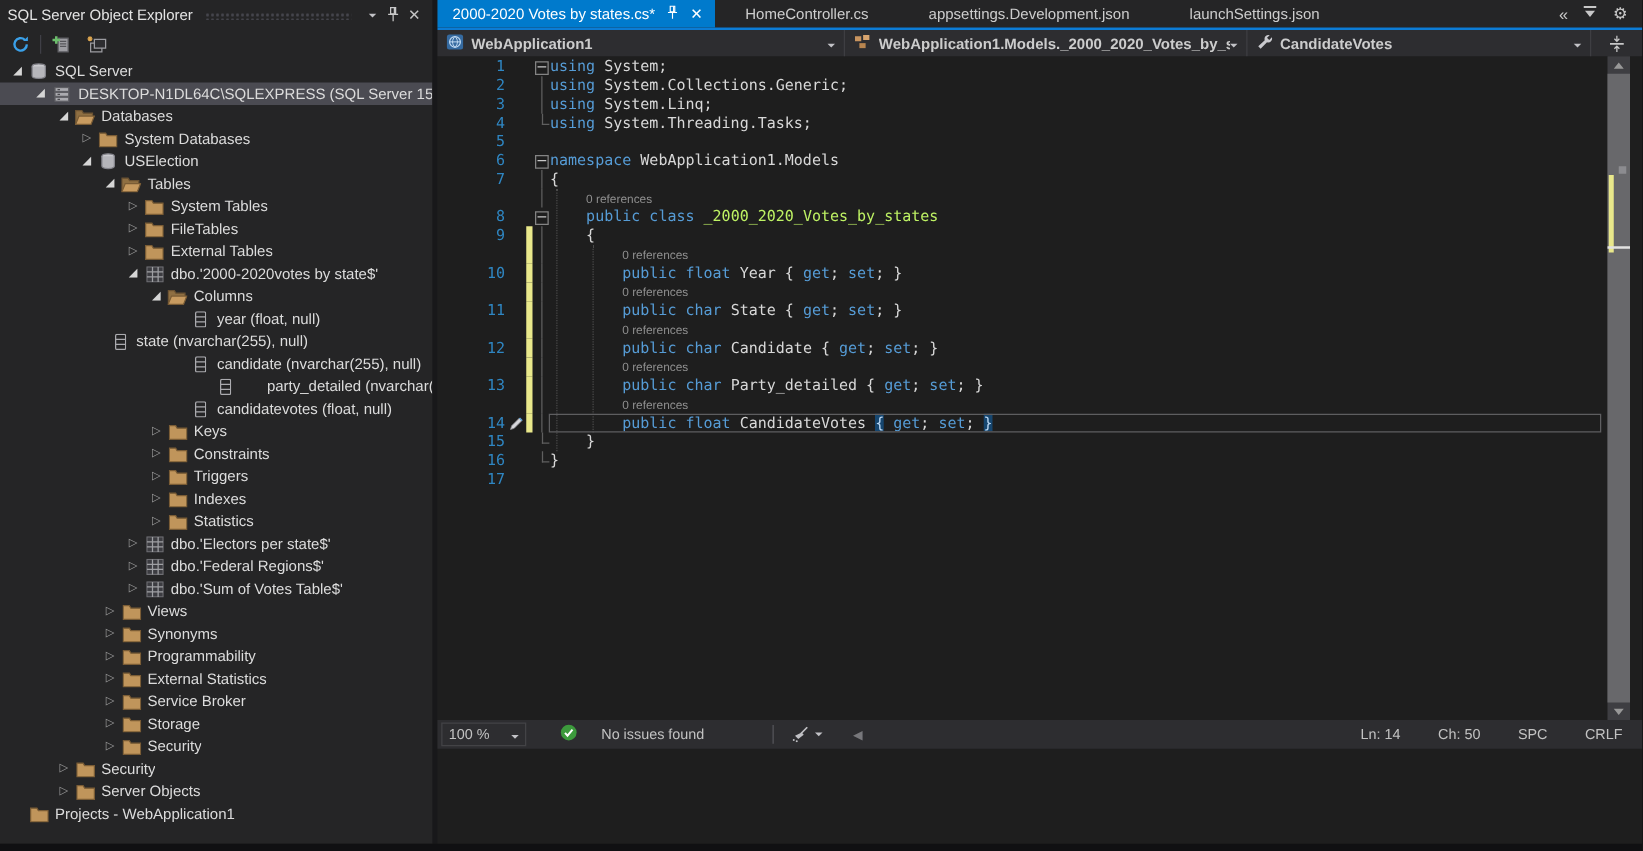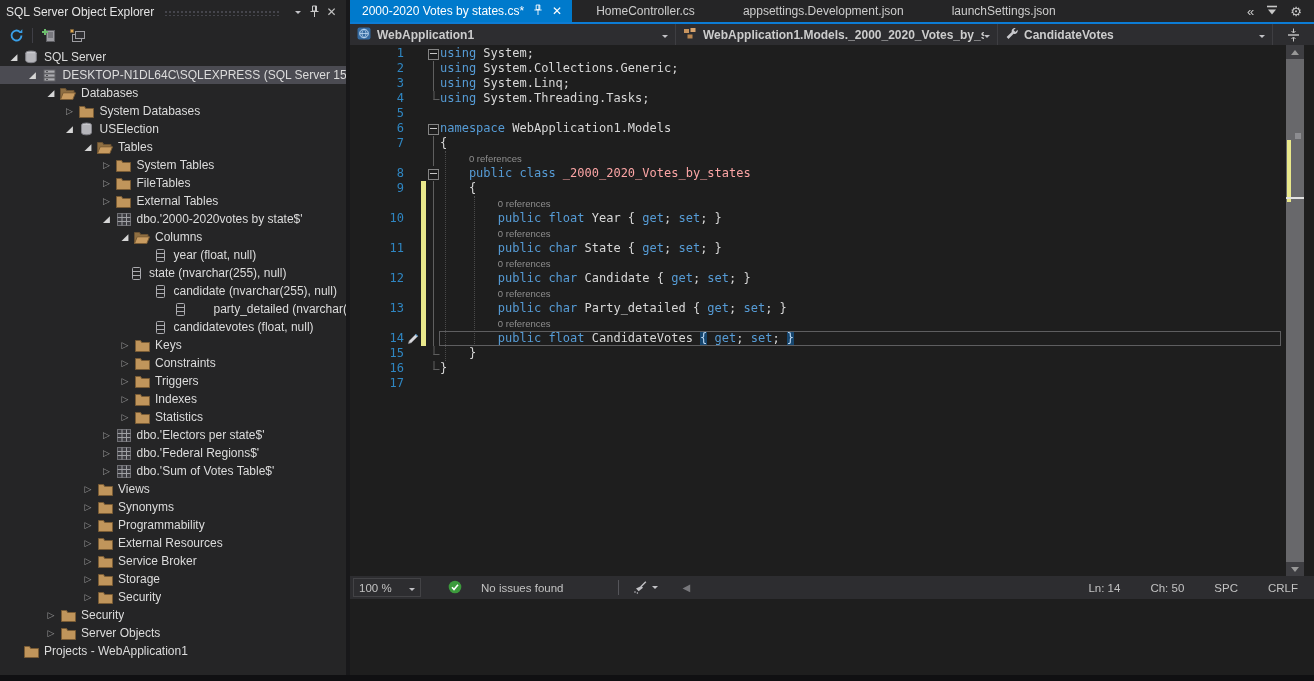--- a/index.html
+++ b/index.html
@@ -45,21 +45,21 @@
   .c-chg{width:6px;flex:none;}
   .chgbar{width:5px;height:100%;background:#E9E88B;}
   .c-fold{width:13px;flex:none;display:flex;justify-content:center;align-items:flex-start;}
   .fbox{width:9px;height:9px;margin-top:3px;border:1px solid #848484;background:#1E1E1E;position:relative;}
   .fbox::after{content:"";position:absolute;left:1px;right:1px;top:3px;height:1px;background:#C8C8C8;}
   .fline{width:1px;height:15px;background:#5F5F5F;}
   .fend{width:5px;height:8px;border-left:1px solid #5F5F5F;border-bottom:1px solid #5F5F5F;transform:translateX(2.5px);}
   .c-text{white-space:pre;}
   .tk-k{color:#569CD6;}
   .tk-p{color:#D8D8D8;}
-  .tk-t{color:#fca5a5;text-align:right;}
+  .tk-t{color:#bef264;text-align:right;}
   .tk-hb{background:#16466F;color:#BAD7F3;}
   .lens{font-family:"Liberation Sans",sans-serif;font-size:9.5px;color:#8F8F8F;}
   .curline{position:absolute;left:89px;right:33px;top:0;bottom:0;border:1px solid #5E5E60;pointer-events:none;}
   .guide{position:absolute;width:0;border-left:1px dotted #4A4A4A;}
   #guide1{left:95px;top:106px;height:210px;}
   #guide2{left:124px;top:151px;height:150px;}
 
   
   .vsb{position:absolute;top:45px;right:10px;width:18px;bottom:23px;background:#3E3E42;}
   .vsb-up,.vsb-dn{position:absolute;left:0;right:0;height:14px;display:flex;align-items:center;justify-content:center;}
@@ -241,21 +241,21 @@
         <div class="trow" style="padding-left: 135.5px;">
           <span class="texp none"></span>
           <span class="ticon">
             <svg width="9" height="13" viewBox="0 0 9 13">
               <rect x=".5" y=".5" width="8" height="12" rx="1" fill="none" stroke="#ABABAF"></rect>
               <path d="M.5 4.5h8M.5 8.5h8" stroke="#ABABAF"></path>
             </svg>
           </span>
           <span class="tlabel">year (float, null)</span>
         </div>
-        <div class="trow" style="padding-left: 111px;">
+        <div class="trow" style="padding-left: 71px;">
           <span class="texp none"></span>
           <span class="ticon">
             <svg width="9" height="13" viewBox="0 0 9 13">
               <rect x=".5" y=".5" width="8" height="12" rx="1" fill="none" stroke="#ABABAF"></rect>
               <path d="M.5 4.5h8M.5 8.5h8" stroke="#ABABAF"></path>
             </svg>
           </span>
           <span class="tlabel">state (nvarchar(255), null)</span>
         </div>
         <div class="trow" style="padding-left: 135.5px;">
@@ -390,21 +390,21 @@
           </span>
           <span class="tlabel">Programmability</span>
         </div>
         <div class="trow" style="padding-left: 80px;">
           <span class="texp closed">▷</span>
           <span class="ticon">
             <svg width="15" height="13" viewBox="0 0 15 13">
               <path d="M.5 1.5h5l1.2 2h7.8v9H.5z" fill="#C0955B" stroke="#7A5C35"></path>
             </svg>
           </span>
-          <span class="tlabel">External Resources</span>
+          <span class="tlabel">External Statistics</span>
         </div>
         <div class="trow" style="padding-left: 80px;">
           <span class="texp closed">▷</span>
           <span class="ticon">
             <svg width="15" height="13" viewBox="0 0 15 13">
               <path d="M.5 1.5h5l1.2 2h7.8v9H.5z" fill="#C0955B" stroke="#7A5C35"></path>
             </svg>
           </span>
           <span class="tlabel">Service Broker</span>
         </div>

